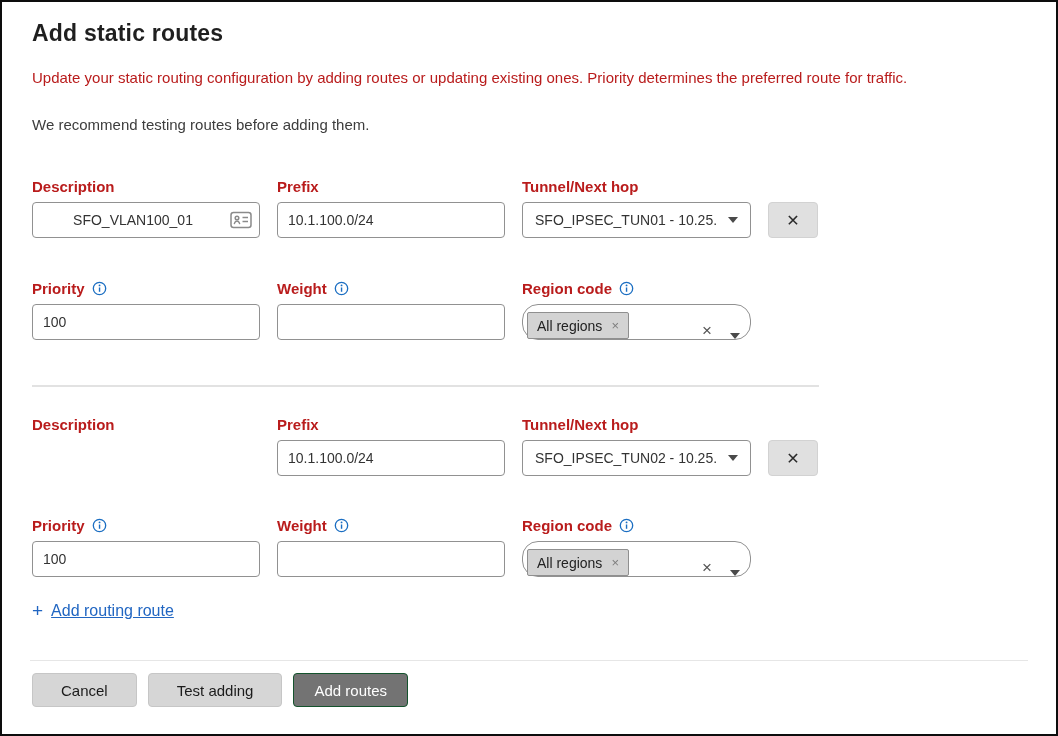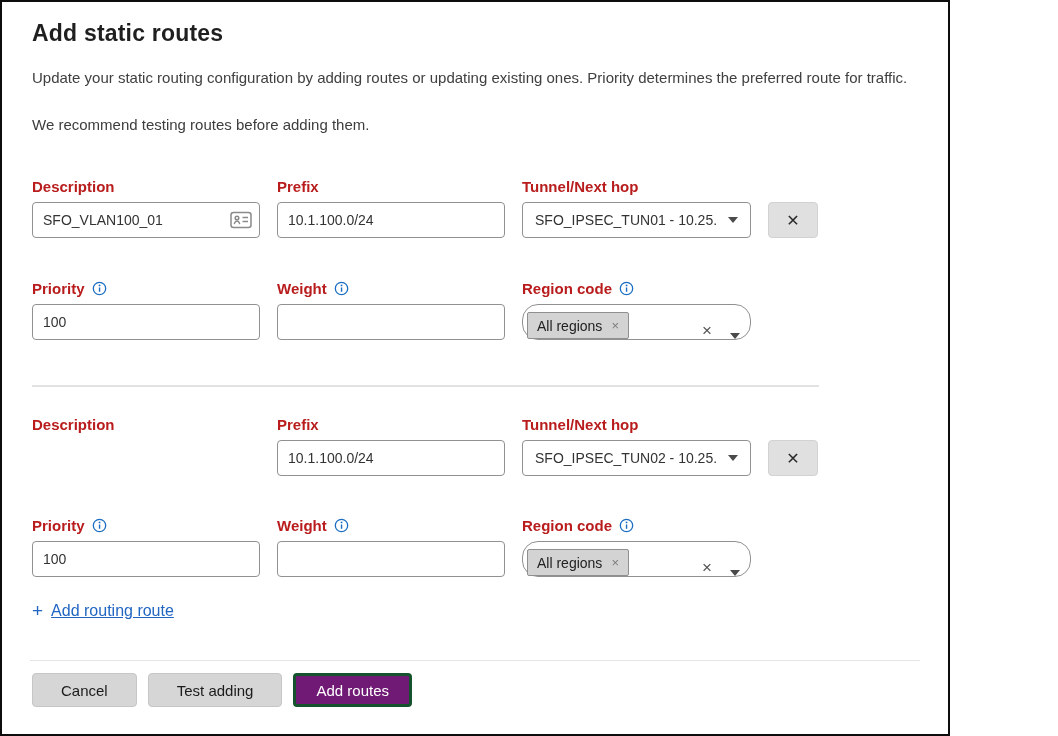--- a/index.html
+++ b/index.html
@@ -1,38 +1,38 @@
 <!DOCTYPE html>
 <html><head>
 <meta charset="utf-8">
 <style>
   * { box-sizing: border-box; margin: 0; padding: 0; }
   html, body { background: #ffffff; }
   body { font-family: "Liberation Sans", sans-serif; }
 
   .frame {
     position: relative;
-    width: 950px;
+    width: 1058px;
     height: 736px;
     border: 2px solid #0d0d0d;
     background: #ffffff;
     overflow: hidden;
   }
 
   .content { padding: 16px 30px 0 30px; }
 
   .page-title {
     font-size: 23px;
     font-weight: 700;
     color: #1f1f1f;
     letter-spacing: 0.2px;
     margin-top: 2px;
   }
 
-  .intro { margin-top: 22px; font-size: 15px; color: #404040; }
+  .intro { margin-top: 22px; font-size: 15px; color: #b91c1c; }
   .note  { margin-top: 30px; font-size: 15px; color: #3d3d3d; }
 
   .route-grid {
     display: grid;
     grid-template-columns: 228px 228px 229px 50px;
     column-gap: 17px;
     align-items: start;
   }
   .row-a { margin-top: 43px; }
   .row-b { margin-top: 40px; }
@@ -65,21 +65,21 @@
 
   .input-wrap { position: relative; }
   .autofill-icon {
     position: absolute;
     right: 8px;
     top: 9px;
     width: 22px;
     height: 18px;
     color: #8a8a8a;
   }
-  .input-wrap .with-icon { padding-right: 36px; }
+  .input-wrap .with-icon { padding-right: 36px; text-align: center; }
 
   .select-box {
     display: flex;
     align-items: center;
     height: 36px;
     border: 1px solid #919191;
     border-radius: 4px;
     padding: 0 12px;
     background: #ffffff;
     cursor: pointer;
@@ -183,22 +183,22 @@
     font-size: 15px;
     cursor: pointer;
   }
   .btn-gray {
     background: #d6d6d6;
     border: 1px solid #c6c6c6;
     color: #1b1b1b;
     padding: 0 28px;
   }
   .btn-primary {
-    background: #701a75;
-    border: 3px solid #14532d;
+    background: #737373;
+    border: 1px solid #14532d;
     color: #ffffff;
     padding: 0 20px;
   }
 </style>
 </head>
 <body>
 
 <div class="frame">
   <div class="content">
 

